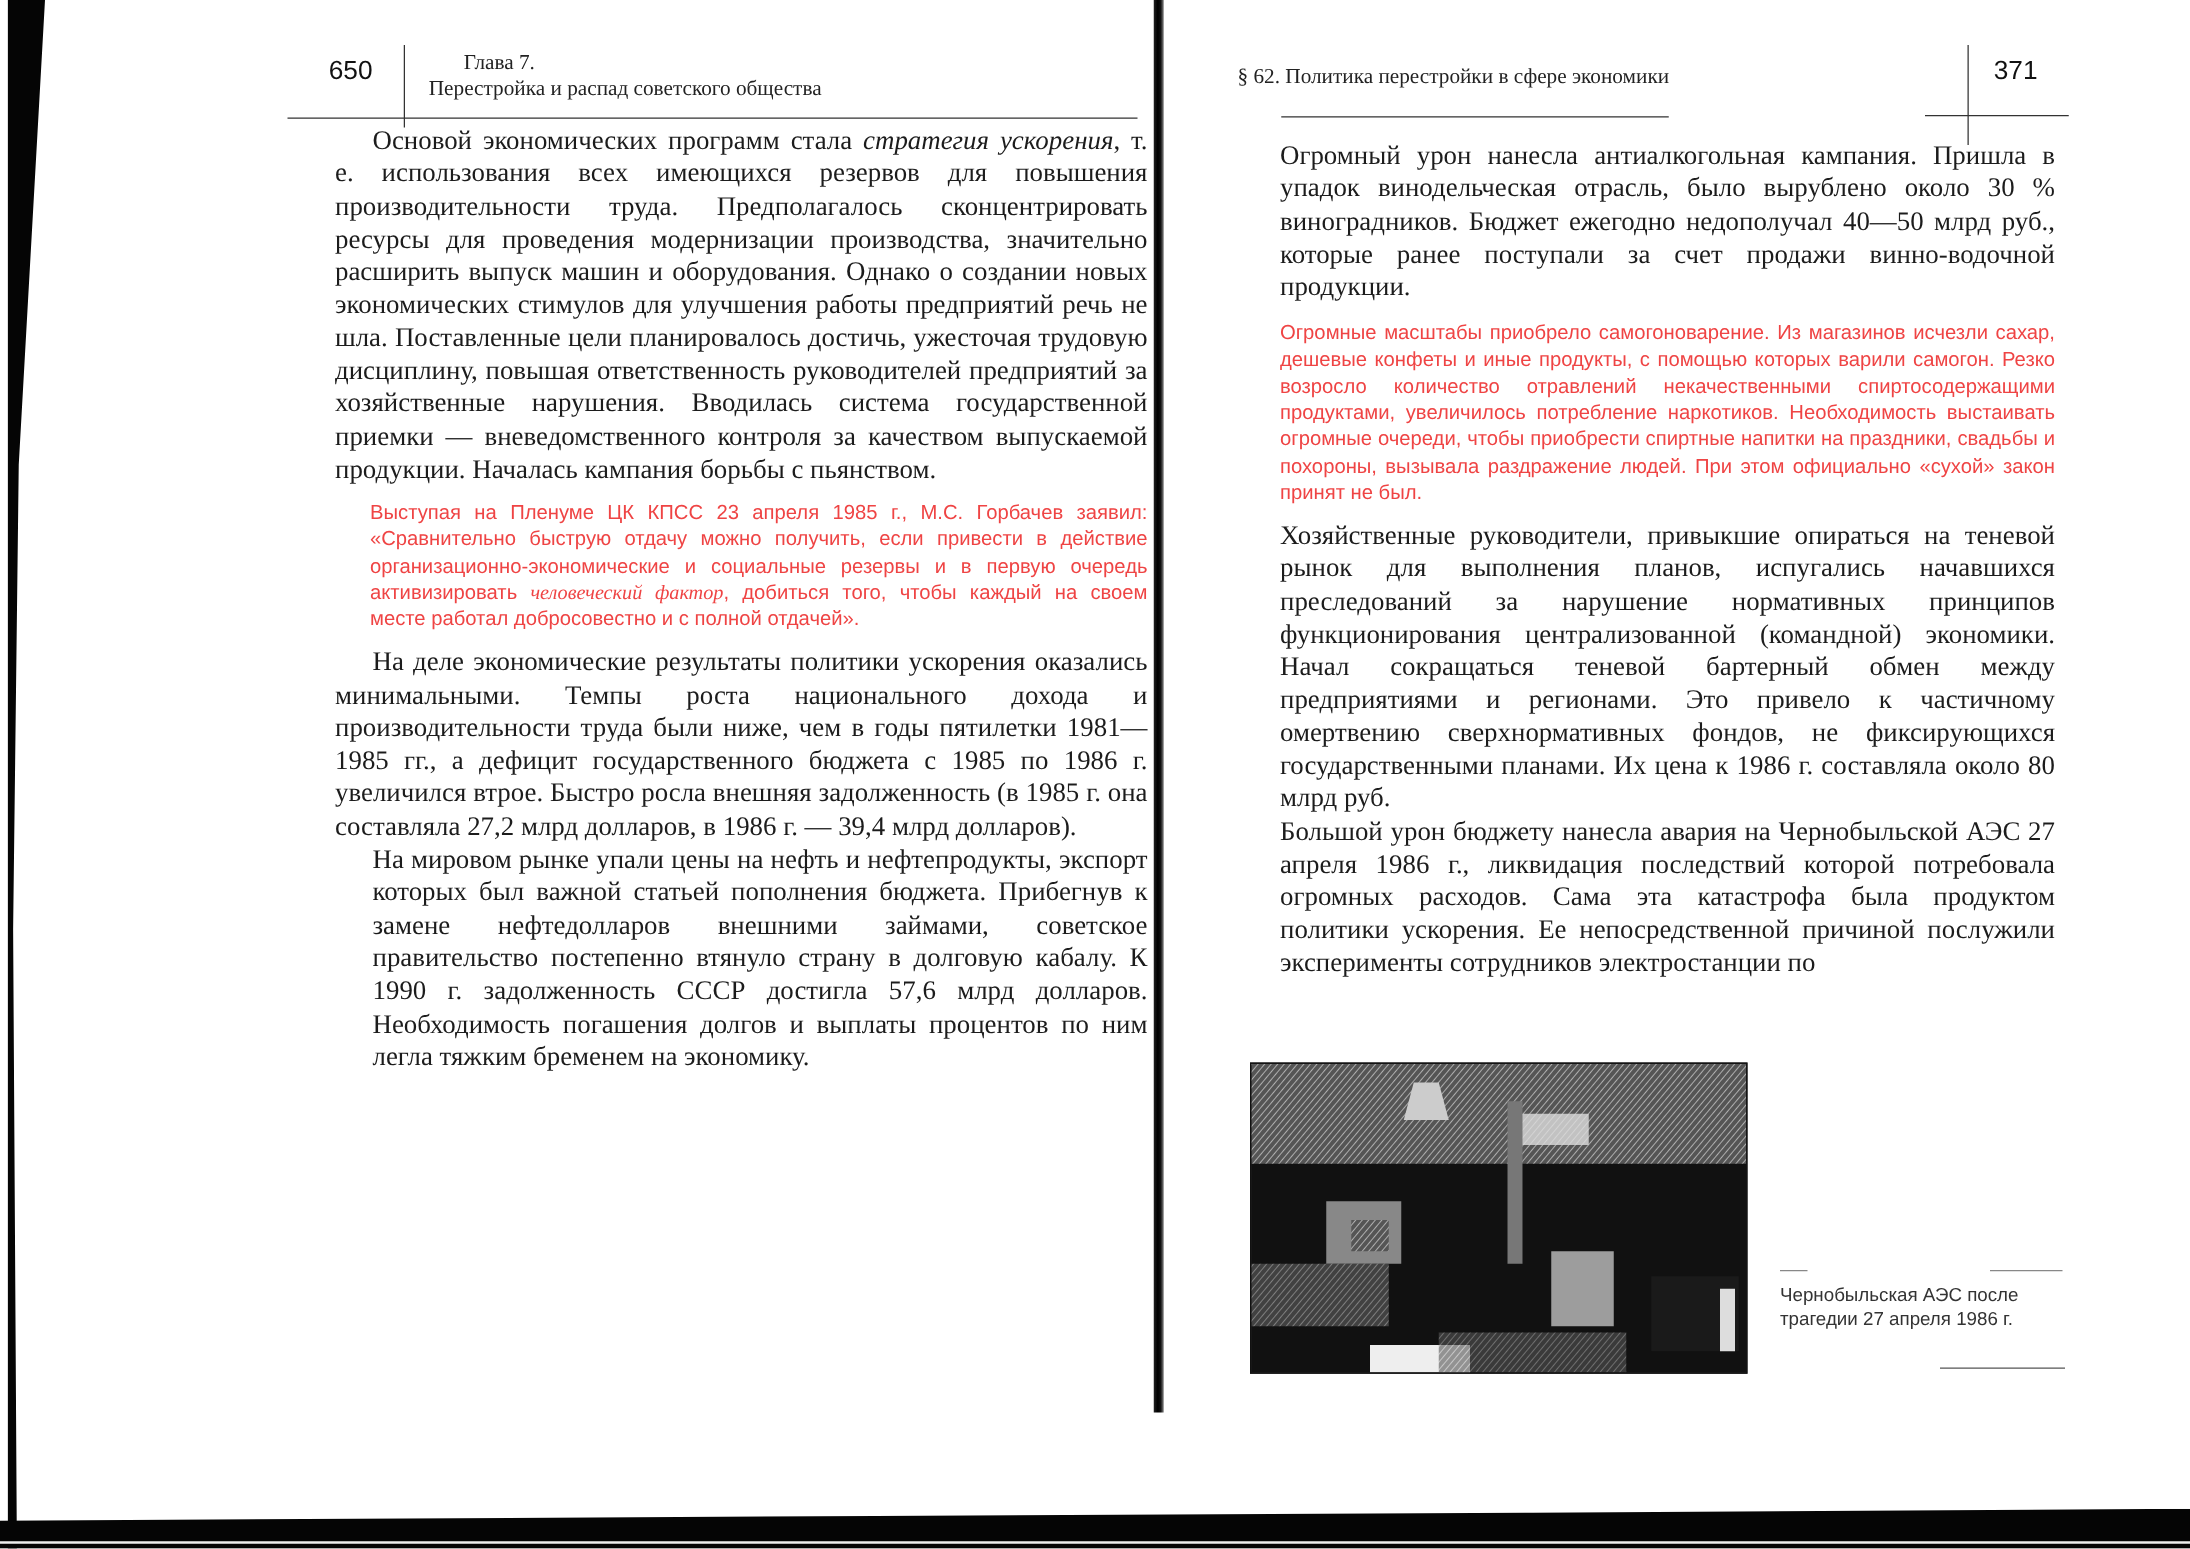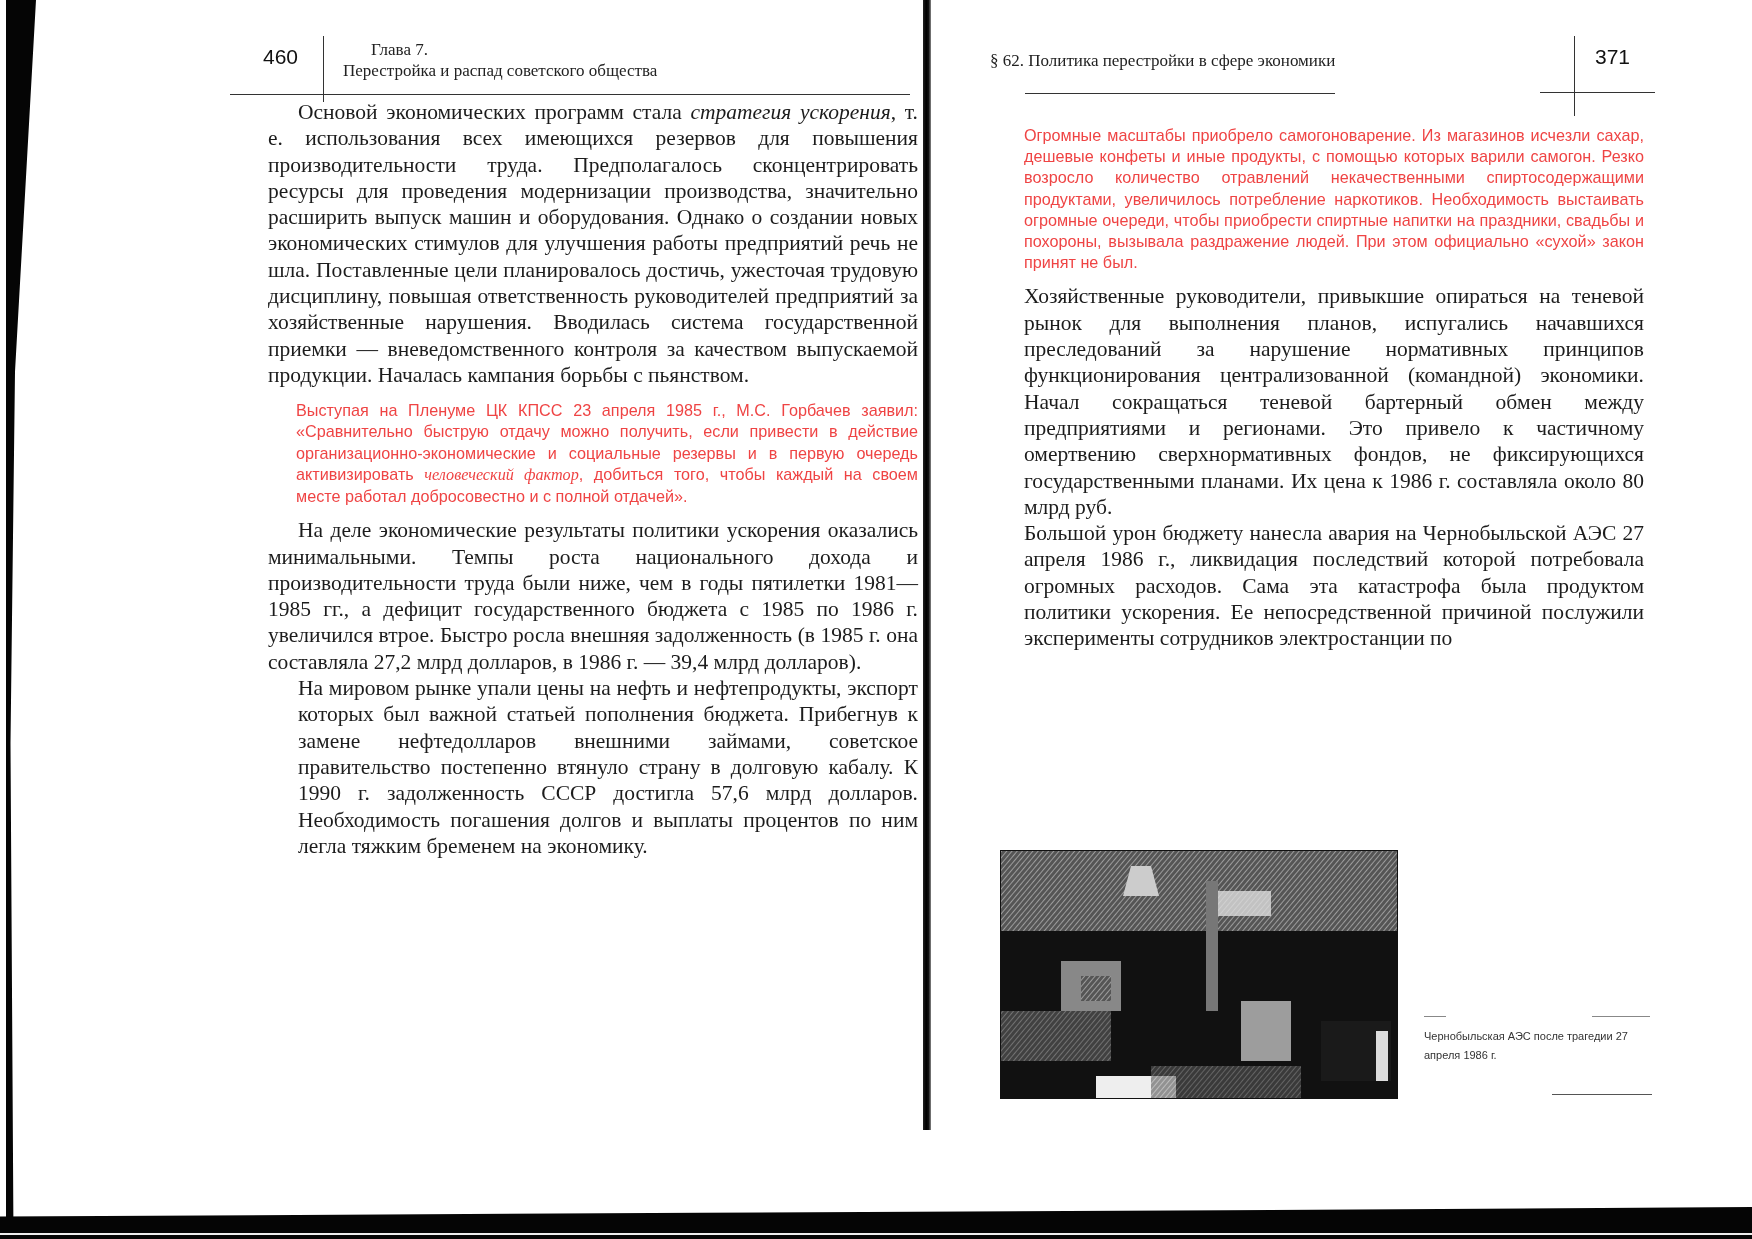--- a/index.html
+++ b/index.html
@@ -26,33 +26,33 @@
 
   
   .col { position: absolute; }
   .p-main { margin: 0; font-size: 21.5px; line-height: 26.3px; text-align: justify; text-indent: 30px; color: #1c1c1c; }
   .p-small { margin: 0; font-family: "Liberation Sans", "DejaVu Sans", sans-serif; font-size: 16.2px; line-height: 21.2px; text-align: justify; color: #ef4444; }
   .p-main i, .p-small i { font-style: italic; }
 
   .photo { position: absolute; left: 1000px; top: 850px; width: 396px; height: 247px; overflow: hidden;
     background: #222; border: 1px solid #111; }
   .caption { position: absolute; left: 1424px; top: 1027px; width: 230px;
-    font-family: "Liberation Sans", "DejaVu Sans", sans-serif; font-size: 11px; line-height: 19px; color: #333; }
+    font-family: "Liberation Sans", "DejaVu Sans", sans-serif; font-size: 15px; line-height: 19px; color: #333; }
 </style>
 </head>
 <body>
 
 <div class="scan-left"></div>
 <div class="scan-left-dark"></div>
 <div class="scan-bottom"></div>
 <div class="scan-bottom-line"></div>
 <div class="gutter"></div>
 
 <div>
-  <div class="page-num" style="left:263px; top:45px;">460</div>
+  <div class="page-num" style="left:263px; top:45px;">650</div>
   <div class="vline" style="left:323px; top:36px; height:66px;"></div>
   <div class="hline" style="left:230px; top:94px; width:680px;"></div>
   <div class="head-text" style="left:343px; top:40px;margin-left:28px;">Глава 7.</div>
   <div class="head-text" style="left:343px; top:61px; width:400px;">Перестройка и распад советского общества</div>
 
   <div class="col" style="left:254px; top:99px; width:650px;margin-left:14px;">
     <p class="p-main"><span>Основой экономических программ стала </span><i>стратегия ускорения</i><span>, т. е. использования всех имеющихся резервов для повышения производительности труда. Предполагалось сконцентрировать ресурсы для проведения модернизации производства, значительно расширить выпуск машин и оборудования. Однако о создании новых экономических стимулов для улучшения работы предприятий речь не шла. Поставленные цели планировалось достичь, ужесточая трудовую дисциплину, повышая ответственность руководителей предприятий за хозяйственные нарушения. Вводилась система государственной приемки — вневедомственного контроля за качеством выпускаемой продукции. Началась кампания борьбы с пьянством.</span></p>
 
     <p class="p-small" style="margin:12px 0 10px 28px;"><span>Выступая на Пленуме ЦК КПСС 23 апреля 1985 г., М.С. Горбачев заявил: «Сравнительно быструю отдачу можно получить, если привести в действие организационно-экономические и социальные резервы и в первую очередь активизировать </span><i style="font-family:'Liberation Serif',serif;">человеческий фактор</i><span>, добиться того, чтобы каждый на своем месте работал добросовестно и с полной отдачей».</span></p>
 
@@ -62,20 +62,21 @@
 </div>
 
 <div>
   <div class="head-text" style="left:990px; top:51px; width:500px;">§ 62. Политика перестройки в сфере экономики</div>
   <div class="hline" style="left:1025px; top:93px; width:310px;"></div>
   <div class="vline" style="left:1574px; top:36px; height:80px;"></div>
   <div class="hline" style="left:1540px; top:92px; width:115px;"></div>
   <div class="page-num" style="left:1595px; top:45px;">371</div>
 
   <div class="col" style="left:1024px; top:111px; width:620px;">
+    <p class="p-main" style="text-indent:0;">Огромный урон нанесла антиалкогольная кампания. Пришла в упадок винодельческая отрасль, было вырублено около 30 % виноградников. Бюджет ежегодно недополучал 40—50 млрд руб., которые ранее поступали за счет продажи винно-водочной продукции.</p>
     <p class="p-small" style="margin:14px 0 10px 0;">Огромные масштабы приобрело самогоноварение. Из магазинов исчезли сахар, дешевые конфеты и иные продукты, с помощью которых варили самогон. Резко возросло количество отравлений некачественными спиртосодержащими продуктами, увеличилось потребление наркотиков. Необходимость выстаивать огромные очереди, чтобы приобрести спиртные напитки на праздники, свадьбы и похороны, вызывала раздражение людей. При этом официально «сухой» закон принят не был.</p>
     <p class="p-main" style="text-indent:0;">Хозяйственные руководители, привыкшие опираться на теневой рынок для выполнения планов, испугались начавшихся преследований за нарушение нормативных принципов функционирования централизованной (командной) экономики. Начал сокращаться теневой бартерный обмен между предприятиями и регионами. Это привело к частичному омертвению сверхнормативных фондов, не фиксирующихся государственными планами. Их цена к 1986 г. составляла около 80 млрд руб.</p>
     <p class="p-main" style="text-indent:0;">Большой урон бюджету нанесла авария на Чернобыльской АЭС 27 апреля 1986 г., ликвидация последствий которой потребовала огромных расходов. Сама эта катастрофа была продуктом политики ускорения. Ее непосредственной причиной послужили эксперименты сотрудников электростанции по</p>
   </div>
 
   <div class="photo">
     <svg width="396" height="247" viewBox="0 0 396 247">
       <defs>
         <pattern id="hatch" width="4" height="4" patternUnits="userSpaceOnUse" patternTransform="rotate(40)">
           <rect width="4" height="4" fill="#555"></rect>

